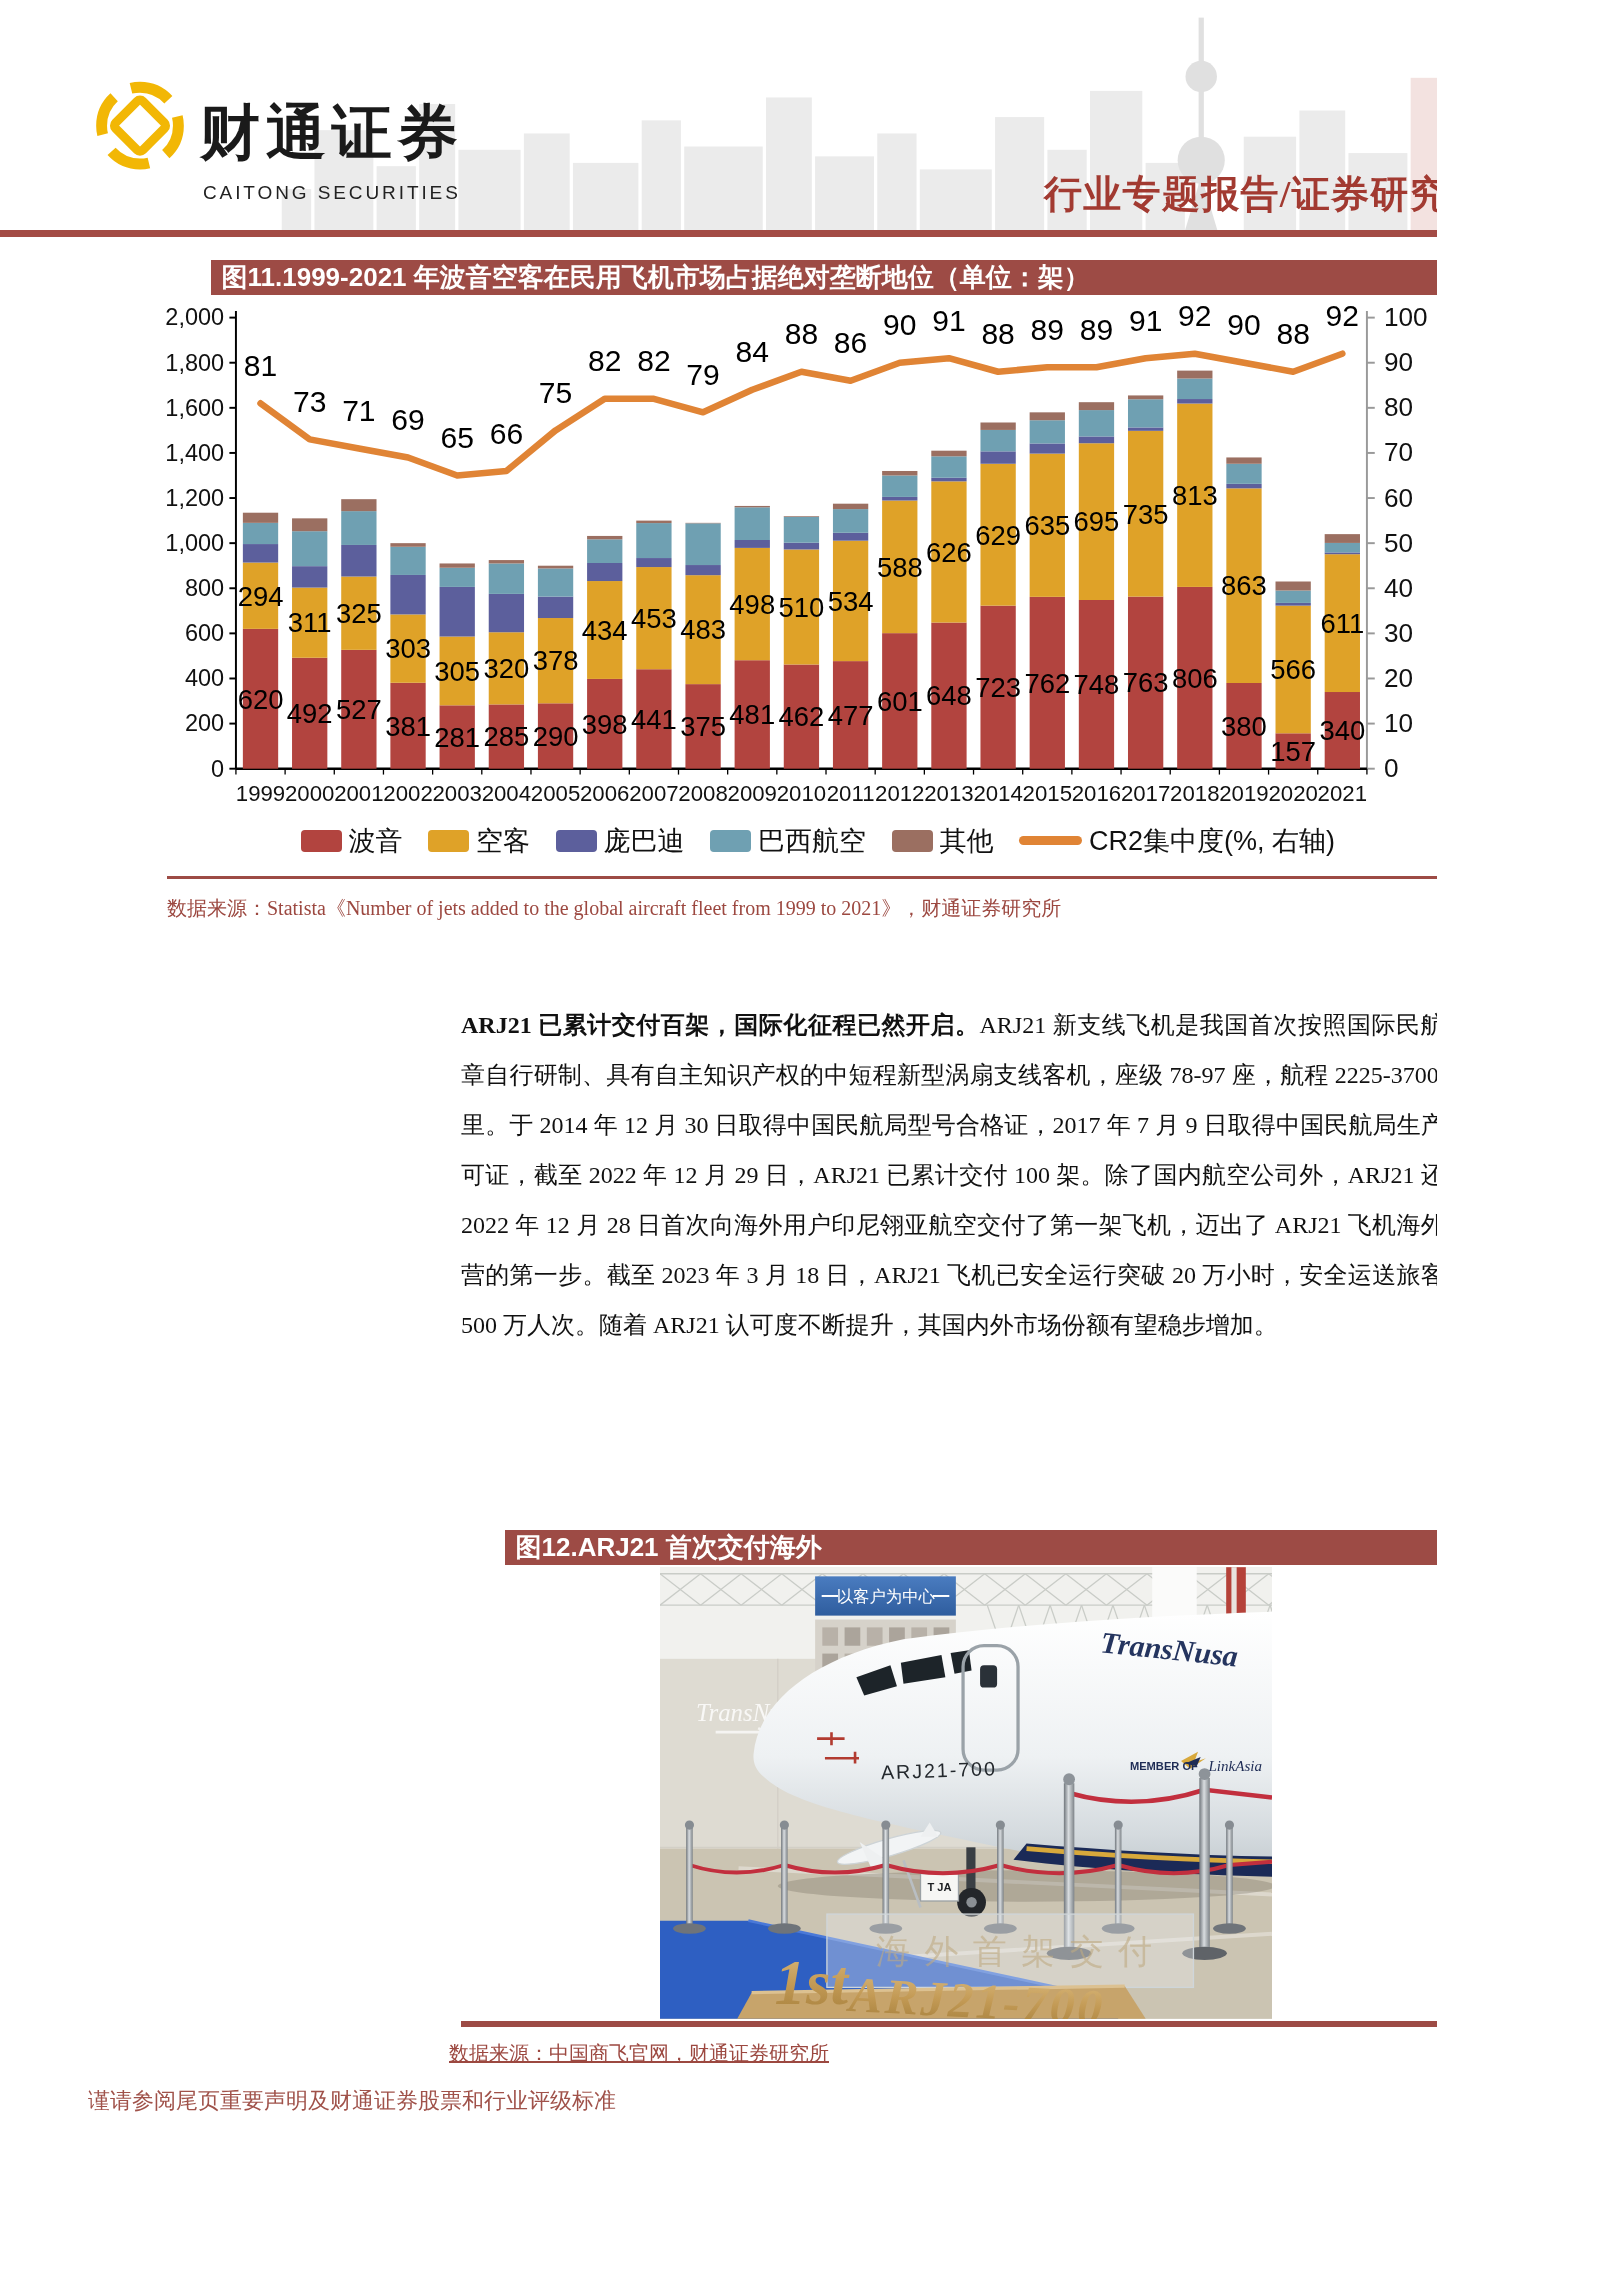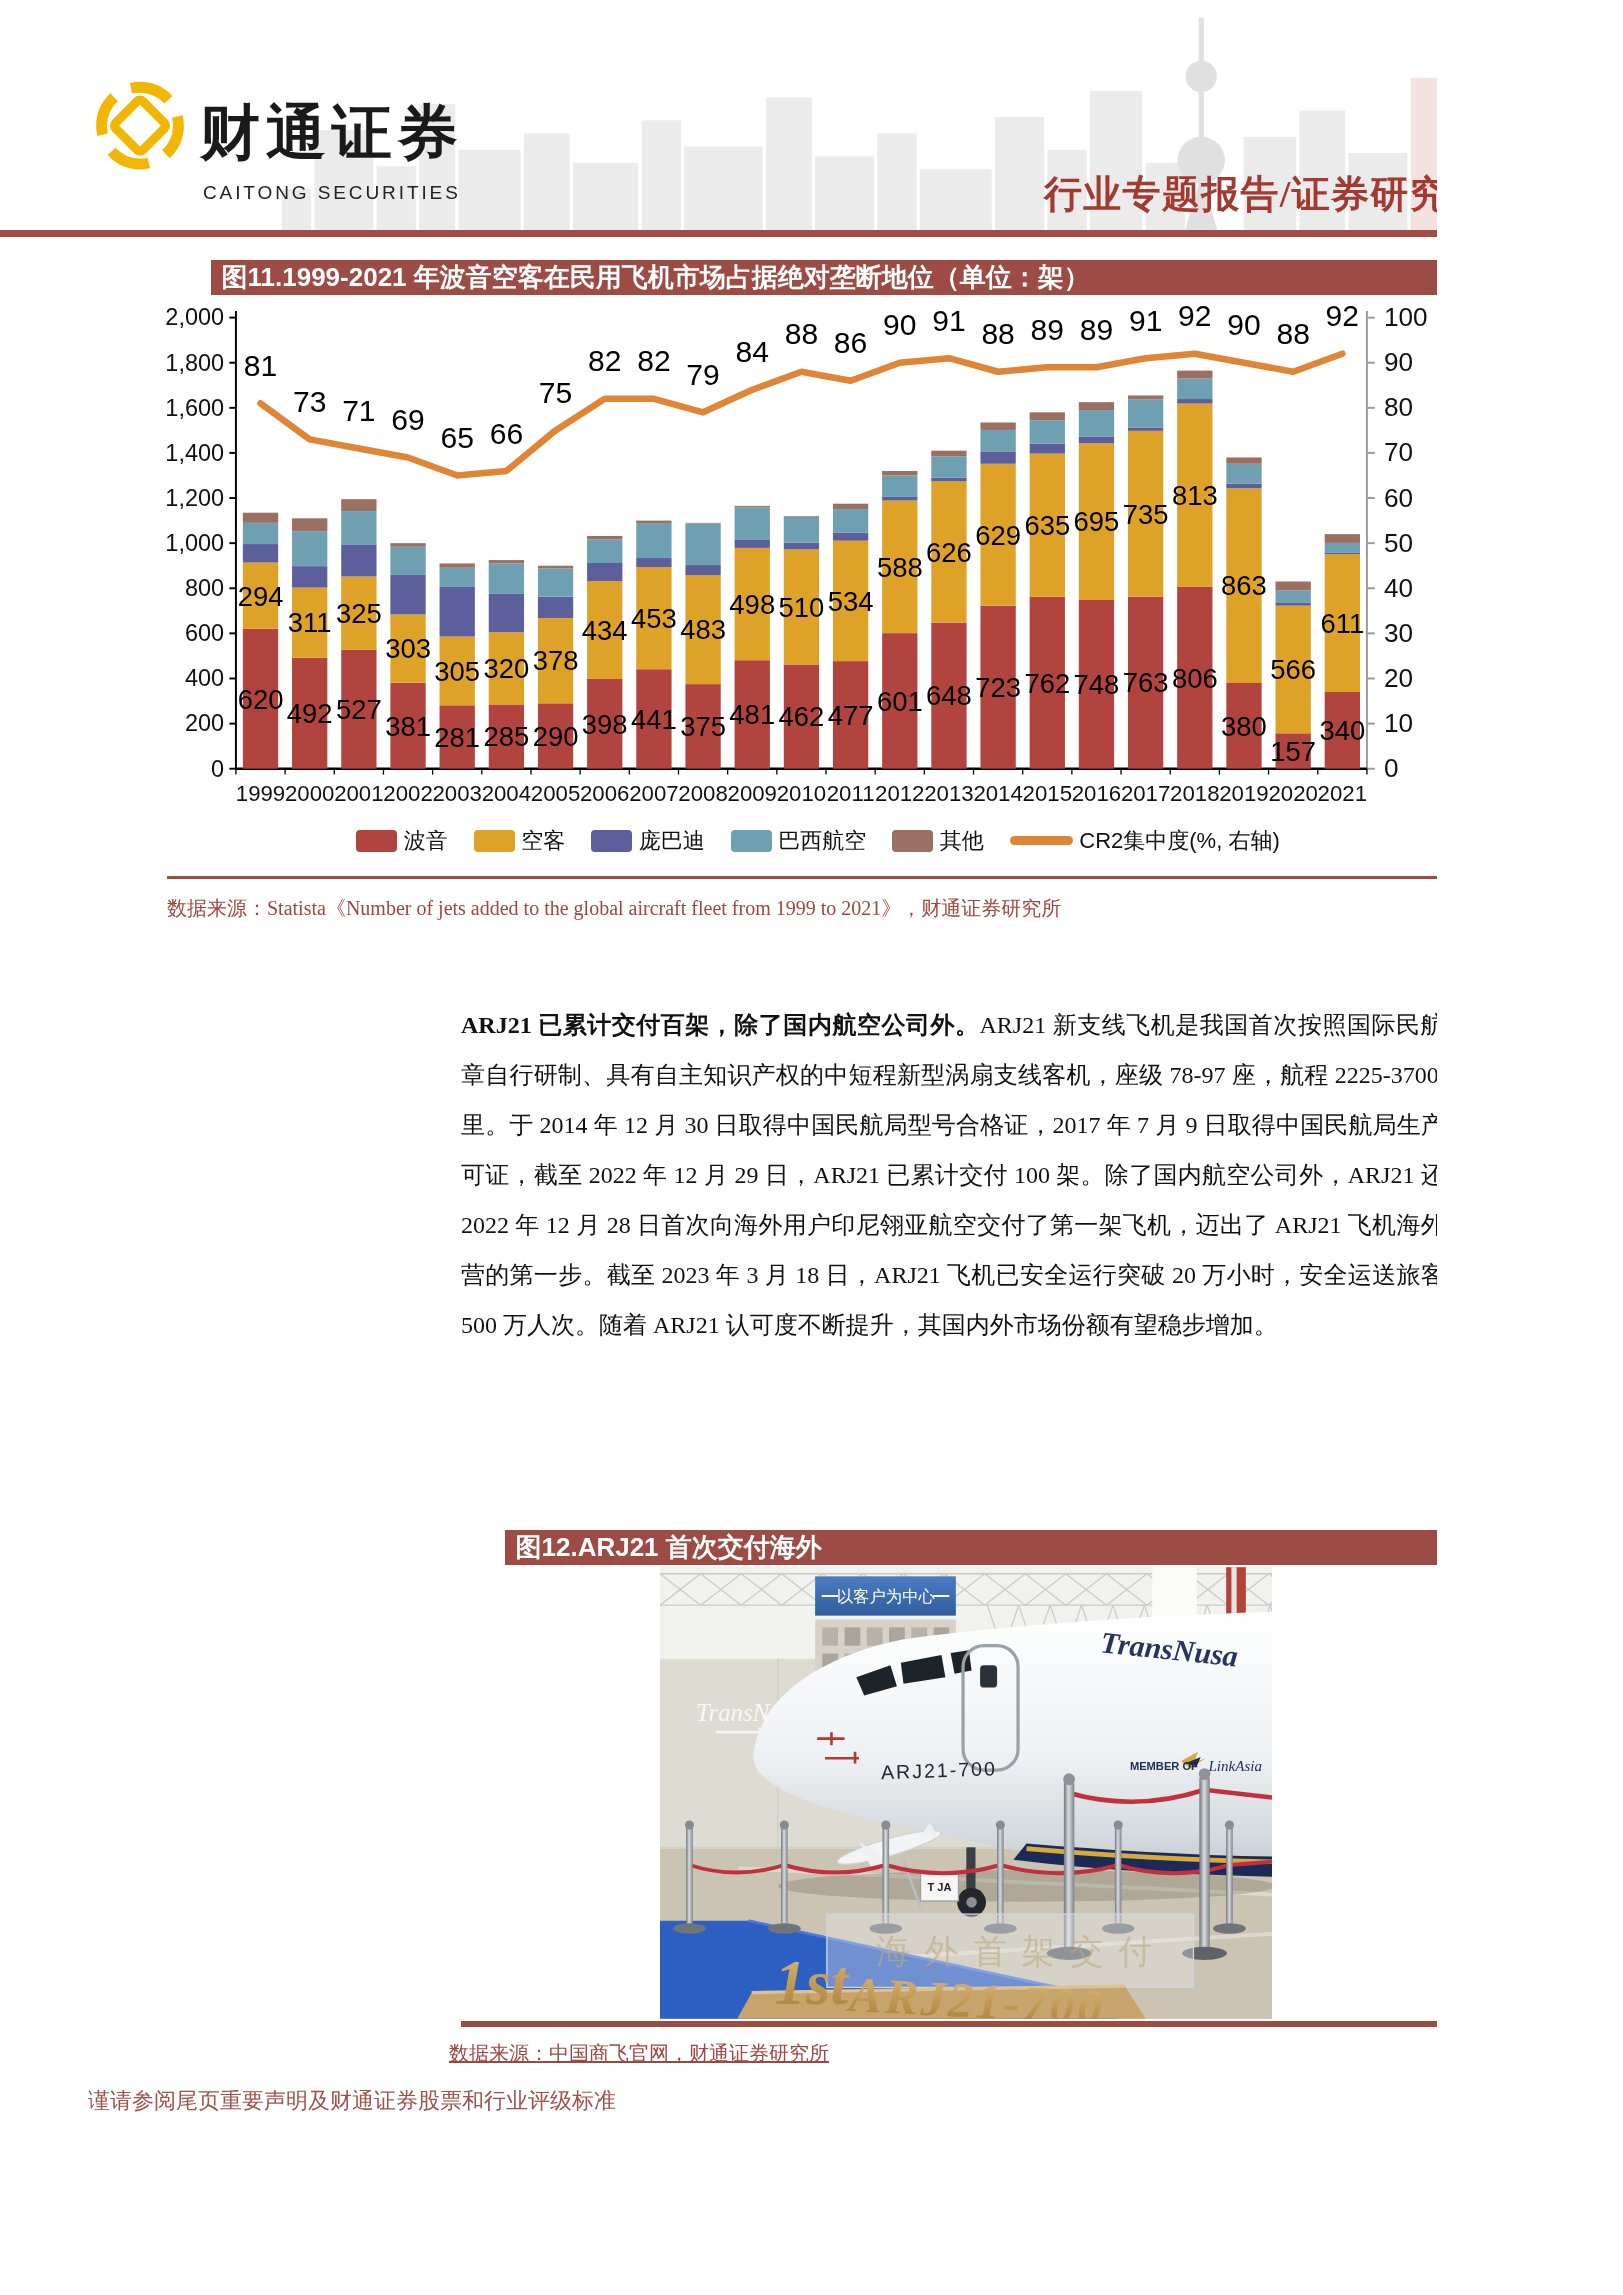--- a/index.html
+++ b/index.html
@@ -13,21 +13,21 @@
   .header-rule{left:0;top:230px;width:1623px;height:6.5px;background:#A34B45;}
   
   .fig-bar{background:#9D4B45;color:#ffffff;font-weight:700;font-size:26px;line-height:35px;padding-left:10.5px;
            font-family:"Liberation Sans",sans-serif;box-sizing:border-box;margin-left:44px;}
   .fig-divider{height:2.6px;background:#9D4B45;}
   .source-line{font-family:"Liberation Serif",serif;font-size:20px;color:#9C4840;white-space:nowrap;}
   
   .body-par{font-family:"Liberation Serif",serif;font-size:24px;line-height:50px;color:#111;text-align:justify;}
   .body-par b{font-weight:700;}
   
-  .legend{display:flex;justify-content:center;align-items:center;gap:26px;font-size:22px;color:#111;
+  .legend{display:flex;justify-content:center;align-items:center;gap:26px;font-size:27px;color:#111;
           font-family:"Liberation Sans",sans-serif;}
   .legend .item{display:flex;align-items:center;gap:6.5px;}
   .legend .sw{width:41px;height:22px;border-radius:3.9px;display:inline-block;}
   .legend .ln{width:63px;height:8.5px;border-radius:4.6px;display:inline-block;}
   
   .footer-text{font-family:"Liberation Serif",serif;font-size:22px;color:#A0524A;}
   .page-num{font-family:Liberation Sans, sans-serif;font-size:24px;color:#9D4B45;}
 </style>
 </head>
 <body>
@@ -402,21 +402,21 @@
       <span class="item">
         <span class="ln" style="background:#E08435"></span>
         <span>CR2集中度(%, 右轴)</span>
       </span>
     </div>
 
   <div class="abs fig-divider" style="left:167px;top:876px;width:1302px;"></div>
   <div class="abs source-line" style="left:167px;top:895px;text-align:right;">数据来源：Statista《Number of jets added to the global aircraft fleet from 1999 to 2021》，财通证券研究所</div>
 
   <div class="abs body-par" style="left:461px;top:1000px;width:1008px;">
-    <b>ARJ21 已累计交付百架，除了国内航空公司外。</b><span>ARJ21 新支线飞机是我国首次按照国际民航规章自行研制、具有自主知识产权的中短程新型涡扇支线客机，座级 78-97 座，航程 2225-3700 公里。于 2014 年 12 月 30 日取得中国民航局型号合格证，2017 年 7 月 9 日取得中国民航局生产许可证，截至 2022 年 12 月 29 日，ARJ21 已累计交付 100 架。除了国内航空公司外，ARJ21 还于 2022 年 12 月 28 日首次向海外用户印尼翎亚航空交付了第一架飞机，迈出了 ARJ21 飞机海外运营的第一步。截至 2023 年 3 月 18 日，ARJ21 飞机已安全运行突破 20 万小时，安全运送旅客超 500 万人次。随着 ARJ21 认可度不断提升，其国内外市场份额有望稳步增加。</span>
+    <b>ARJ21 已累计交付百架，国际化征程已然开启。</b><span>ARJ21 新支线飞机是我国首次按照国际民航规章自行研制、具有自主知识产权的中短程新型涡扇支线客机，座级 78-97 座，航程 2225-3700 公里。于 2014 年 12 月 30 日取得中国民航局型号合格证，2017 年 7 月 9 日取得中国民航局生产许可证，截至 2022 年 12 月 29 日，ARJ21 已累计交付 100 架。除了国内航空公司外，ARJ21 还于 2022 年 12 月 28 日首次向海外用户印尼翎亚航空交付了第一架飞机，迈出了 ARJ21 飞机海外运营的第一步。截至 2023 年 3 月 18 日，ARJ21 飞机已安全运行突破 20 万小时，安全运送旅客超 500 万人次。随着 ARJ21 认可度不断提升，其国内外市场份额有望稳步增加。</span>
   </div>
 
   <div class="abs fig-bar" style="left:461px;top:1530px;width:1008px;height:35px;">图12.ARJ21 首次交付海外</div>
 
   <svg class="abs" style="left:660px;top:1567px;" width="612" height="452" viewBox="0 0 935 690">
     <defs>
       <linearGradient id="fus" x1="0" y1="0" x2="0" y2="1">
         <stop offset="0" stop-color="#ffffff"></stop>
           <stop offset="0.55" stop-color="#eef1f3"></stop>
         <stop offset="0.85" stop-color="#d4dade"></stop>

